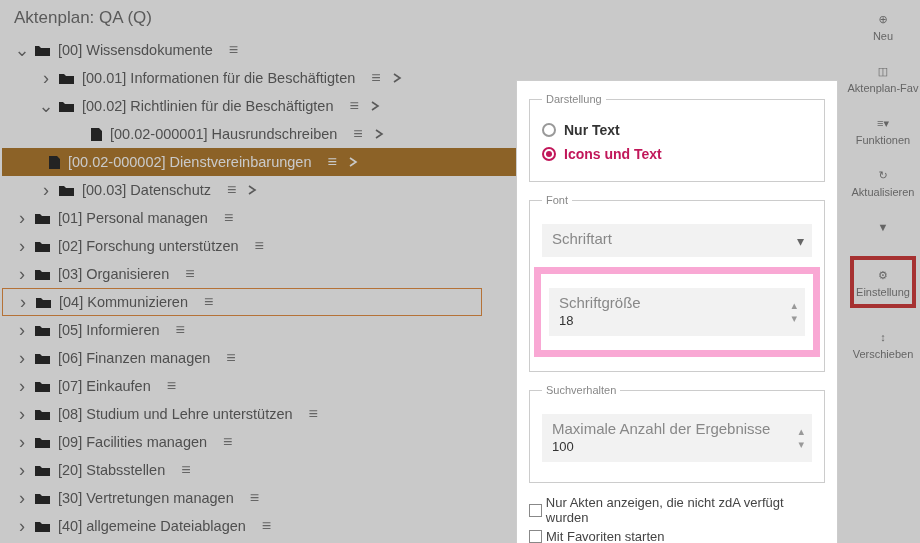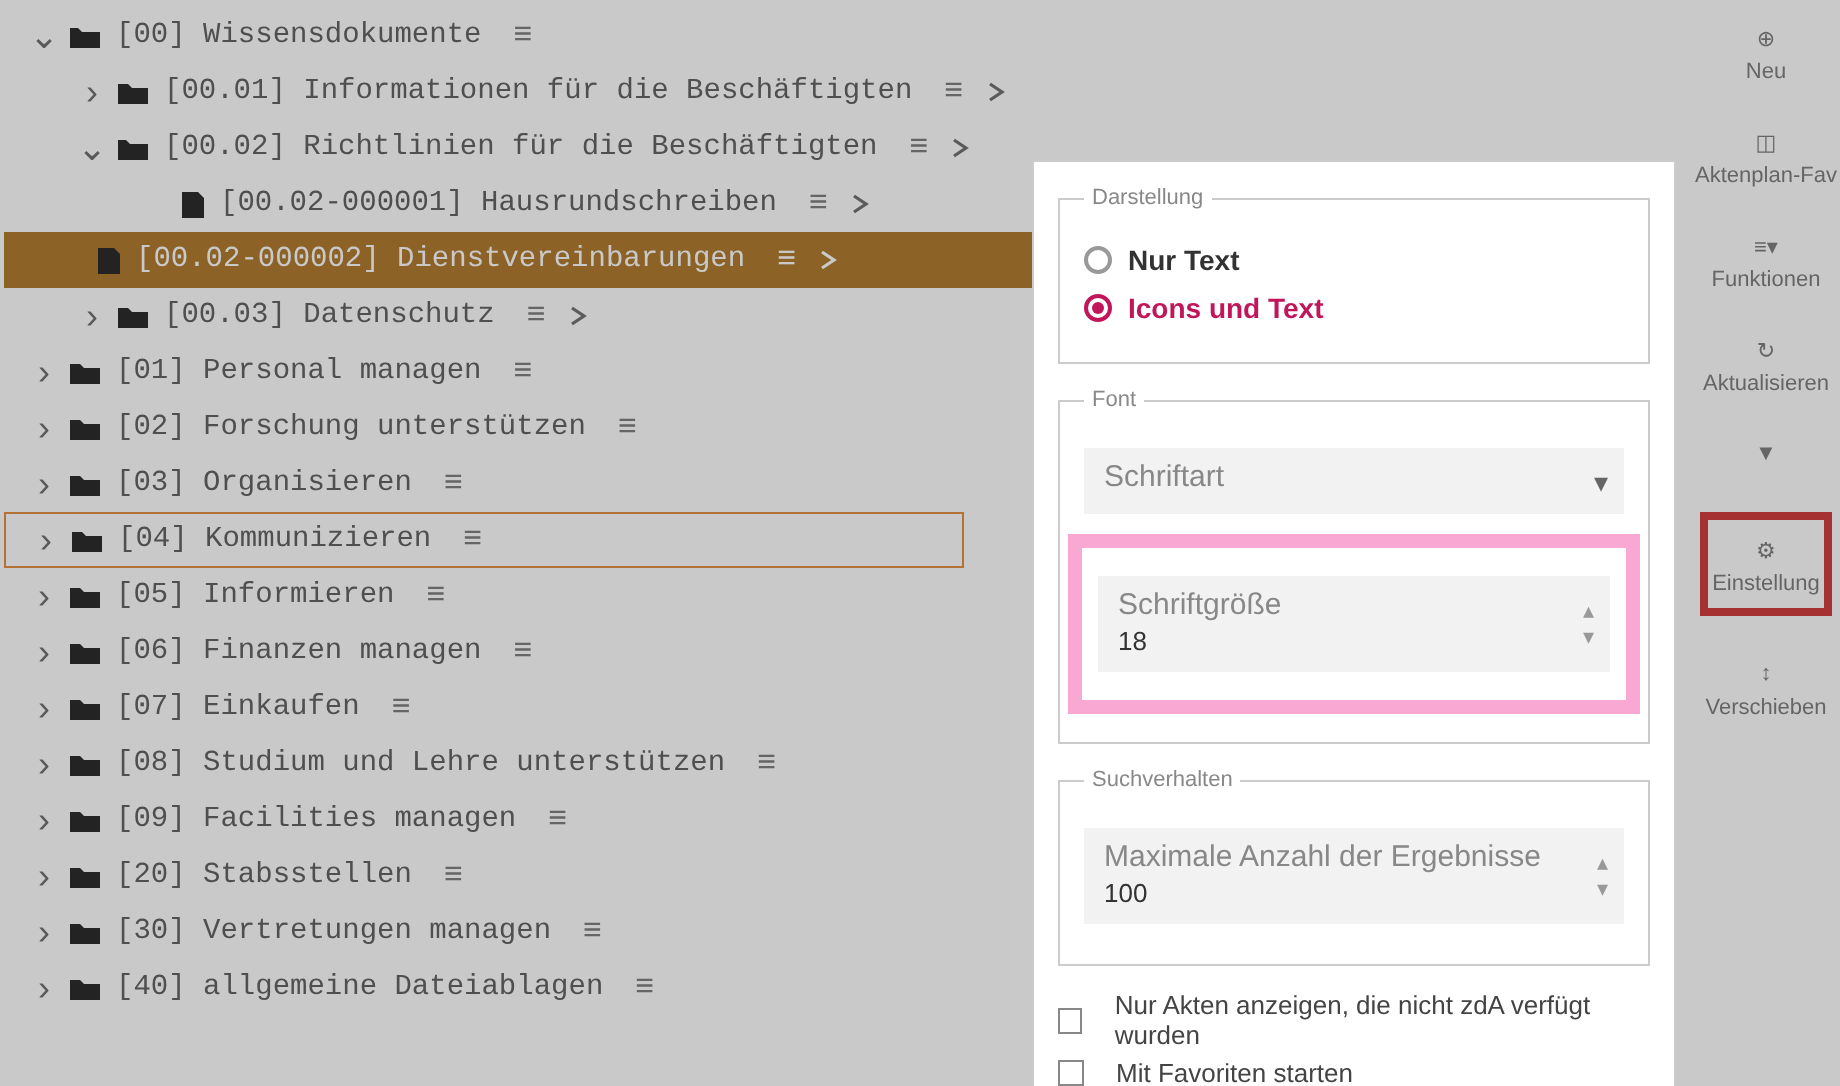--- a/index.html
+++ b/index.html
@@ -10,21 +10,21 @@
     .main { position:relative; width:100%; height:100%; }
 
     .title-bar { padding:8px 14px 4px; font-size:17px; color:#555; }
 
     .tree { padding:4px 0 0 2px; }
 
     .row { display:flex; align-items:center; height:28px; position:relative; padding-left:12px; }
     .row .expand { width:16px; text-align:center; color:#555; font-size:18px; margin-right:4px; display:inline-block; user-select:none; }
     .row .icon-folder { width:18px; height:14px; display:inline-block; margin-right:6px; }
     .row .icon-doc { width:16px; height:14px; display:inline-block; margin-right:6px; }
-    .row .label { color:#444; font-size:14.5px; margin-right:12px;font-family:Liberation Mono, monospace; }
+    .row .label { color:#444; font-size:14.5px; margin-right:12px; }
     .row .menu { color:#666; font-size:16px; letter-spacing:1px; margin-left:4px; margin-right:8px; }
     .row .chev { width:16px; display:inline-block; }
     .row.indent-1 { padding-left:36px; }
     .row.indent-3 { padding-left:86px; }
 
     .row.selected { background:#a16207; color:#fff;padding-left:44px; }
     .row.selected .label, .row.selected .menu, .row.selected .expand { color:#fff; }
     .row.highlight { border:1px solid #e07a1f; }
     svg.chev polyline { fill:none; stroke:#555; stroke-width:1.6; }
     .row.selected svg.chev polyline { stroke:#fff; }
@@ -46,21 +46,21 @@
     .radio-row.checked-label { color:#c1175a; font-weight:bold;align-items:center; }
 
     .field { background:#f2f2f2; padding:6px 10px 8px; position:relative; margin:6px 0; }
     .field .flabel { font-size:15px; color:#888; margin-bottom:2px; }
     .field .fval { font-size:13px; color:#333; }
     .field .drop-icon { position:absolute; right:8px; top:50%; transform:translateY(-50%); color:#666; }
     .field .spin-icon { position:absolute; right:8px; top:50%; transform:translateY(-50%); font-size:11px; color:#999; }
 
     .red-box { border:7px solid #f9a8d4; }
 
-    .check-row { display:flex; align-items:center; gap:16px; font-size:13px; color:#444; margin:4px 0; }
+    .check-row { display:flex; align-items:center; gap:4px; font-size:13px; color:#444; margin:4px 0; }
     .checkbox { width:13px; height:13px; border:1px solid #888; display:inline-block; }
 
   </style>
 </head>
 <body>
 
 <svg width="0" height="0" style="position:absolute">
 <defs>
   <g id="i-folder-open">
         <path d="M1 3 L5 3 L7 5 L16 5 L16 13 L1 13 Z"></path>
@@ -69,20 +69,21 @@
         <path d="M1 3 L6 3 L8 5 L16 5 L16 13 L1 13 Z"></path>
       </g>
   <g id="i-doc">
         <path d="M3 1 L11 1 L14 4 L14 14 L3 14 Z M3 1 L5 8 L3 14"></path>
       </g>
 </defs>
 </svg>
 
 <div class="main">
 
+  <div class="title-bar">Aktenplan: QA (Q)</div>
 
   <div class="tree">
 
     <div class="row">
       <span class="expand">⌄</span>
       <svg class="folder-open icon-folder" width="18" height="14">
           <use href="#i-folder-open"></use>
         </svg>
       <span class="label">[00] Wissensdokumente</span>
       <span class="menu">≡</span>

